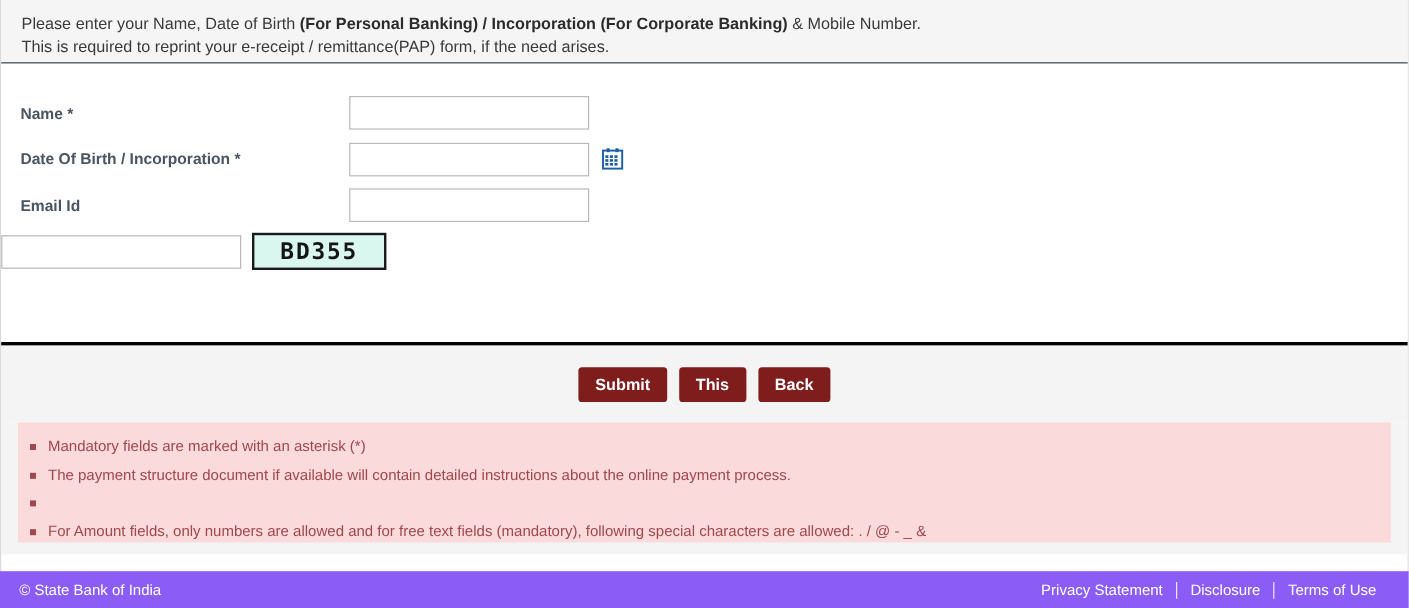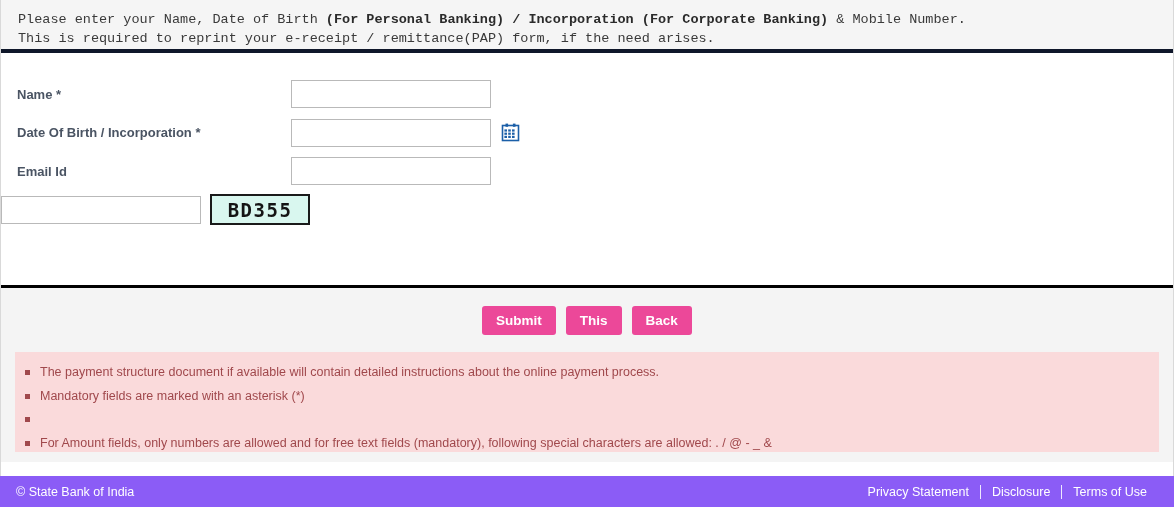--- a/index.html
+++ b/index.html
@@ -20,24 +20,23 @@
     height: 507px;
     box-sizing: border-box;
     border-left: 1px solid #d9d9d9;
     border-right: 1px solid #d9d9d9;
   }
 
   
   .instruction-bar {
     height: 53px;
     background: #f5f5f5;
-    border-bottom: 4px solid #0f172a;
+    border-bottom: 1px solid #0f172a;
     box-sizing: border-box;
     padding: 10px 0 0 17px;
-    font-family: Liberation Mono, monospace;
   }
   .instruction-line {
     font-size: 13.5px;
     line-height: 19px;
     color: #3a3a3a;
     white-space: nowrap;
   }
   .instruction-line .bold {
     font-weight: bold;
     color: #2b2b2b;
@@ -87,21 +86,21 @@
     margin-left: 10px;
     width: 19px;
     height: 19px;
     display: block;
     cursor: pointer;
   }
 
   
   .captcha-image {
     margin-left: 9px;
-    width: 100px;
+    width: 112px;
     height: 31px;
     background: #d9f7ef;
     border: 2px solid #1a1a1a;
     box-sizing: border-box;
     display: flex;
     align-items: center;
     justify-content: center;
     font-family: "DejaVu Sans Mono", monospace;
     font-weight: bold;
     font-size: 19px;
@@ -112,21 +111,21 @@
   
   .button-bar {
     background: #f4f4f4;
     height: 64px;
     display: flex;
     align-items: center;
     justify-content: center;
     gap: 10px;
   }
   .btn {
-    background: #ec4899;
+    background: #7f1d1d;
     color: #ffffff;
     border: none;
     border-radius: 3px;
     font-family: "Liberation Sans", sans-serif;
     font-size: 13.5px;
     font-weight: bold;
     height: 29px;
     padding: 0 14px;
     cursor: pointer;
   }
@@ -263,25 +262,25 @@
   <div class="button-bar">
     <button class="btn">Submit</button>
     <button class="btn">This</button>
     <button class="btn">Back</button>
   </div>
 
   <div class="notes-wrap">
     <div class="notes-panel">
       <div class="note-item">
         <span class="note-bullet"></span>
-        <span class="note-text">The payment structure document if available will contain detailed instructions about the online payment process.</span>
+        <span class="note-text">Mandatory fields are marked with an asterisk (*)</span>
       </div>
       <div class="note-item">
         <span class="note-bullet"></span>
-        <span class="note-text">Mandatory fields are marked with an asterisk (*)</span>
+        <span class="note-text">The payment structure document if available will contain detailed instructions about the online payment process.</span>
       </div>
       <div class="note-item">
         <span class="note-bullet"></span>
       </div>
       <div class="note-item">
         <span class="note-bullet"></span>
         <span class="note-text">For Amount fields, only numbers are allowed and for free text fields (mandatory), following special characters are allowed: . / @ - _ &amp;</span>
       </div>
     </div>
   </div>

